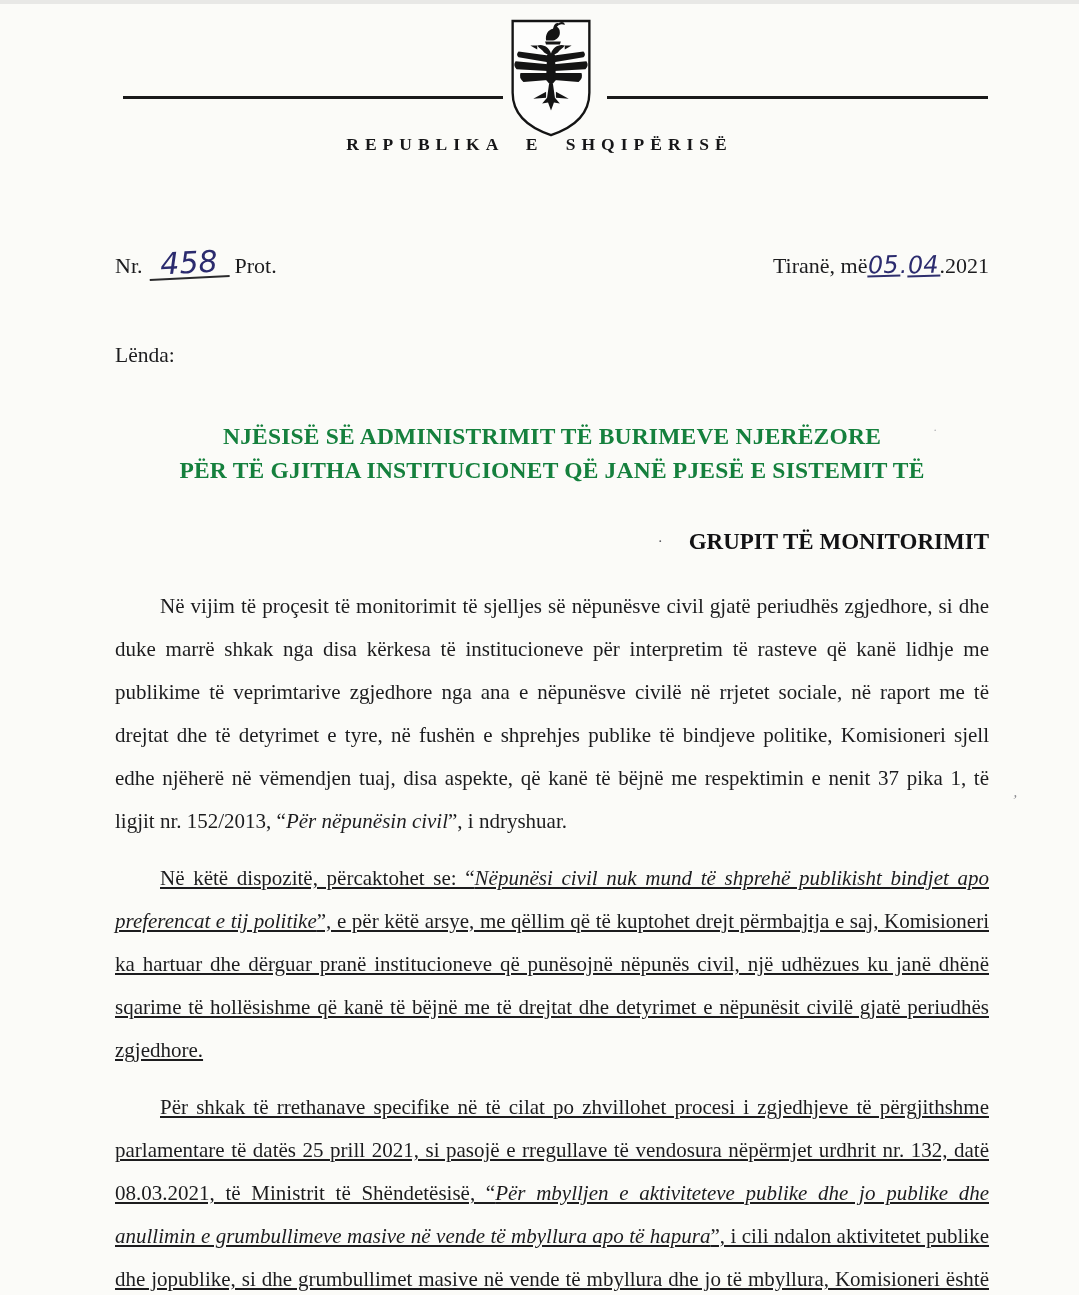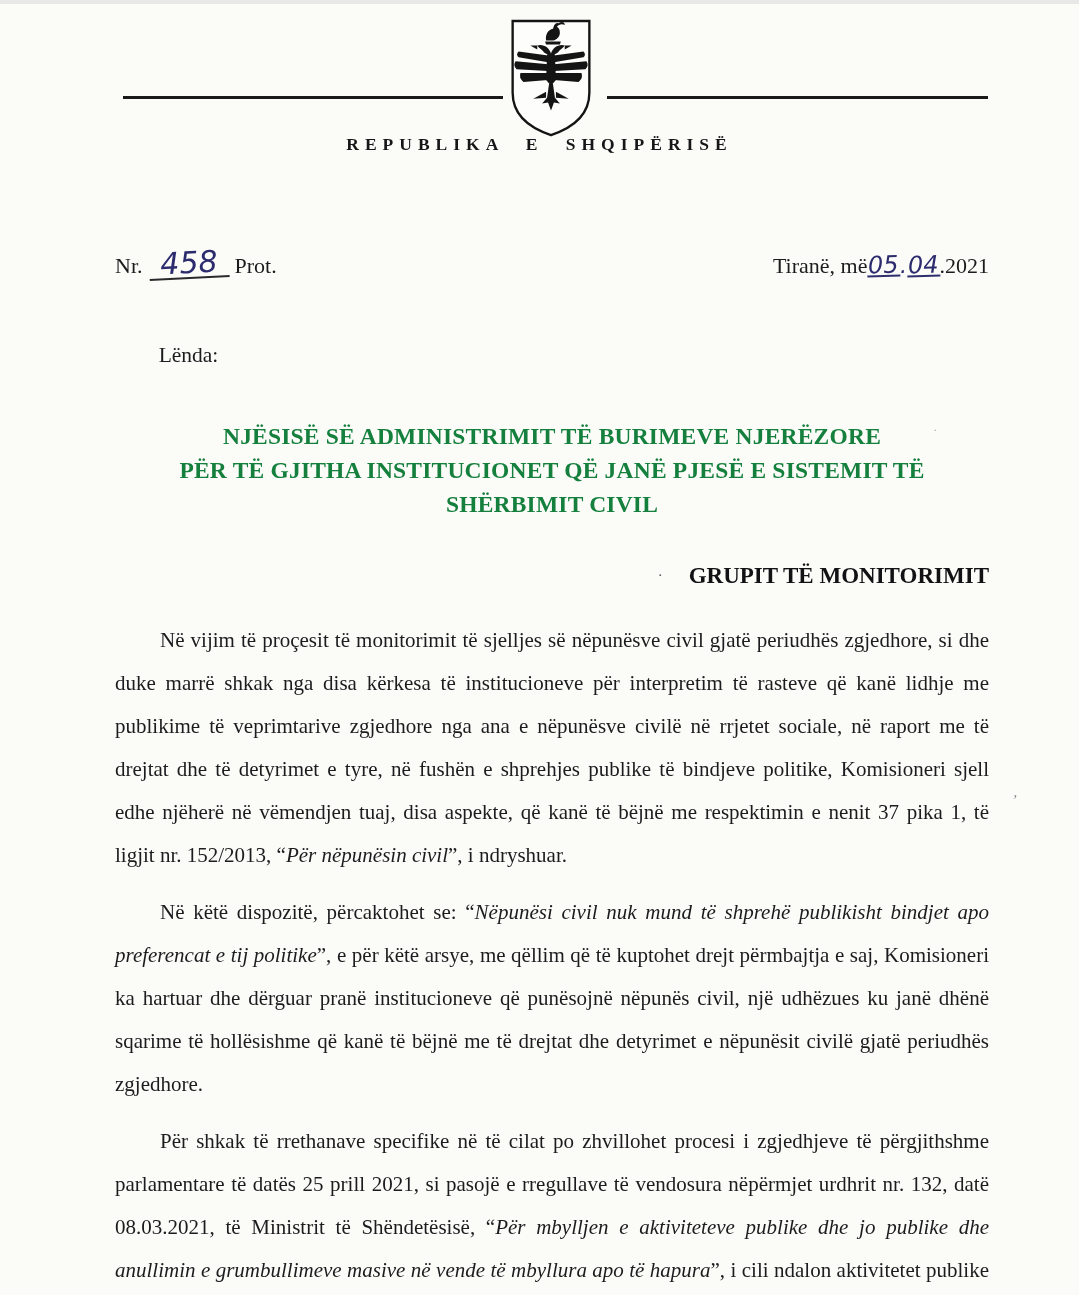--- a/index.html
+++ b/index.html
@@ -50,21 +50,21 @@
     transform:rotate(-3deg);margin:0 6px;padding:0 4px 1px 4px;
   }
   .date-part{
     display:inline-block;font-size:24px;line-height:20px;
     border-bottom:2px solid #2f2f6e;
     transform:rotate(-2deg);padding:0 1px;
   }
   .date-dot{font-size:22px;color:#2b2b6e;}
   
   .subject-row{margin-top:58px;display:flex;font-size:21.5px;line-height:36px;}
-  .subject-label{width:147px;flex:none;text-align:center;}
+  .subject-label{width:147px;flex:none;}
   .subject-text{flex:1;}
   
   .addressee-block{
     margin-top:46px;text-align:center;
     font-weight:bold;font-size:23.5px;line-height:34px;
     letter-spacing:0.2px;color:#15803d;
   }
   .group-heading{
     margin-top:42px;text-align:right;
     font-weight:bold;font-size:23px;color:#121214;
@@ -73,21 +73,21 @@
     font-weight:normal;color:#55555a;font-size:15px;
     margin-right:26px;vertical-align:3px;
   }
   
   .body-text{margin-top:30px;}
   .para{
     font-size:21px;line-height:43px;
     text-align:justify;text-indent:45px;
     margin:0 0 0 0;
   }
-  .para + .para{margin-top:14px;}
+  .para + .para{margin-top:14px;text-decoration:underline;}
   .para .it{font-style:italic;}
   
   .artifact{position:absolute;color:#6a6a72;font-size:15px;}
   .artifact-a{left:1012px;top:788px;transform:rotate(10deg);opacity:.75;}
   .artifact-b{left:933px;top:418px;opacity:.5;font-size:13px;}
   .artifact-c{left:300px;top:636px;opacity:.55;font-size:13px;transform:rotate(-15deg);}
 </style>
 </head>
 <body>
 
@@ -141,21 +141,20 @@
       </div>
     </div>
 
     <div class="subject-row">
       <div class="subject-label">Lënda:</div>
     </div>
 
     <div class="addressee-block">
       <div>NJËSISË SË ADMINISTRIMIT TË BURIMEVE NJERËZORE</div>
       <div>PËR TË GJITHA INSTITUCIONET QË JANË PJESË E SISTEMIT TË</div>
-      <div>SHËRBIMIT CIVIL</div>
     </div>
 
     <div class="group-heading">
       <span class="stray-dot">·</span><span>GRUPIT TË MONITORIMIT</span>
     </div>
 
     <main class="body-text">
       <p class="para"><span>Në vijim të proçesit të monitorimit të sjelljes së nëpunësve civil gjatë periudhës zgjedhore, si dhe duke marrë shkak nga disa kërkesa të institucioneve për interpretim të rasteve që kanë lidhje me publikime të veprimtarive zgjedhore nga ana e nëpunësve civilë në rrjetet sociale, në raport me të drejtat dhe të detyrimet e tyre, në fushën e shprehjes publike të bindjeve politike, Komisioneri sjell edhe njëherë në vëmendjen tuaj, disa aspekte, që kanë të bëjnë me respektimin e nenit 37 pika 1, të ligjit nr. 152/2013, “</span><span class="it">Për nëpunësin civil</span><span>”, i ndryshuar.</span></p>
       <p class="para"><span>Në këtë dispozitë, përcaktohet se: “</span><span class="it">Nëpunësi civil nuk mund të shprehë publikisht bindjet apo preferencat e tij politike</span><span>”, e për këtë arsye, me qëllim që të kuptohet drejt përmbajtja e saj, Komisioneri ka hartuar dhe dërguar pranë institucioneve që punësojnë nëpunës civil, një udhëzues ku janë dhënë sqarime të hollësishme që kanë të bëjnë me të drejtat dhe detyrimet e nëpunësit civilë gjatë periudhës zgjedhore.</span></p>
       <p class="para"><span>Për shkak të rrethanave specifike në të cilat po zhvillohet procesi i zgjedhjeve të përgjithshme parlamentare të datës 25 prill 2021, si pasojë e rregullave të vendosura nëpërmjet urdhrit nr. 132, datë 08.03.2021, të Ministrit të Shëndetësisë, “</span><span class="it">Për mbylljen e aktiviteteve publike dhe jo publike dhe anullimin e grumbullimeve masive në vende të mbyllura apo të hapura</span><span>”, i cili ndalon aktivitetet publike dhe jopublike, si dhe grumbullimet masive në vende të mbyllura dhe jo të mbyllura, Komisioneri është informuar në lidhje me</span></p>

